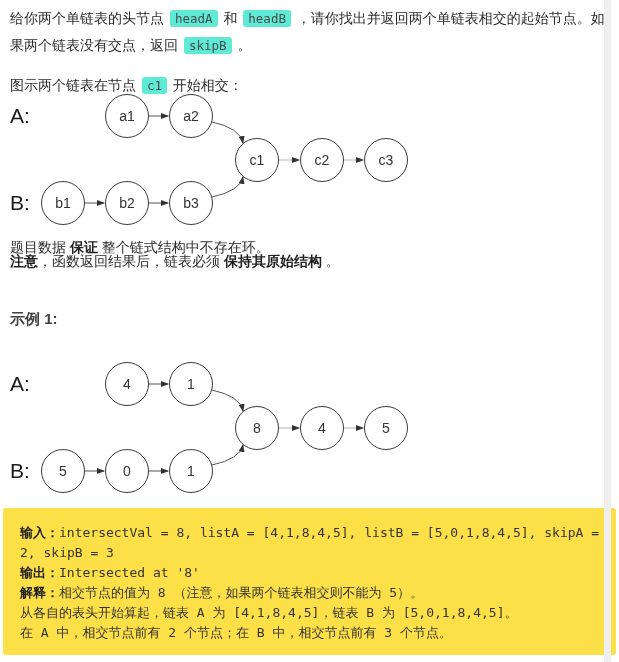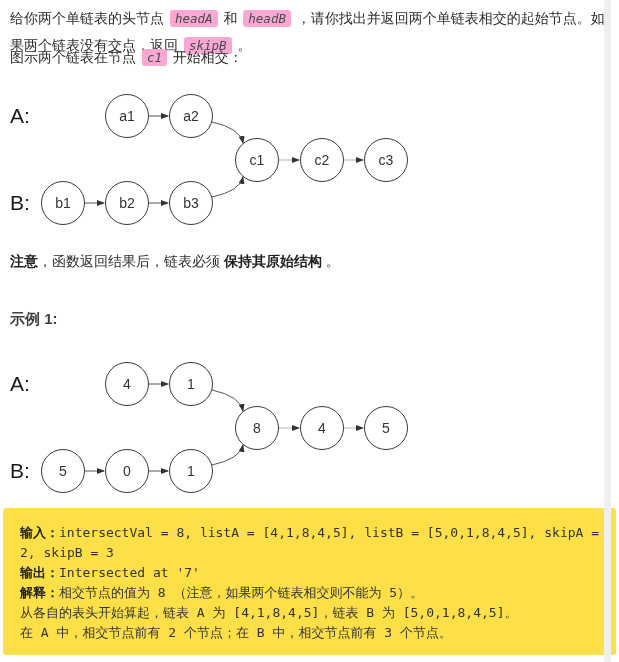--- a/index.html
+++ b/index.html
@@ -5,22 +5,22 @@
   * { margin:0; padding:0; box-sizing:border-box; }
   html,body { background:#ffffff; }
   body { font-family:"Liberation Sans","DejaVu Sans",sans-serif; color:#262626; }
   .page { position:relative; width:619px; height:662px; background:#fff; overflow:hidden; }
 
   .para { position:absolute; left:10px; width:600px; font-size:14px; line-height:27px; color:#2b2b2b; }
   .para b { color:#1f1f1f; }
 
   code.inline {
     font-family:"DejaVu Sans Mono","Liberation Mono",monospace;
-    font-size:12.5px; background:#f9a8d4; color:#4a4a4a;
-    padding:1px 5px; border-radius:3px; margin:0 2px;font-style:italic;
+    font-size:12.5px; background:#5eead4; color:#4a4a4a;
+    padding:1px 5px; border-radius:3px; margin:0 2px;
   }
 
   .example-heading { position:absolute; left:10px; top:310px; font-size:15px; font-weight:700; color:#404040; }
 
   .diagram { position:absolute; left:0; }
   .diagram text.node-label { font-size:14px; fill:#333; }
   .diagram text.list-label { font-size:21px; fill:#1a1a1a; }
 
   .code-block {
     position:absolute; left:3px; top:508px; width:613px; height:147px;
@@ -44,21 +44,21 @@
   <svg width="0" height="0" style="position:absolute">
     <defs>
       <marker id="arrow" markerWidth="8" markerHeight="6" refX="7" refY="3" orient="auto" markerUnits="userSpaceOnUse">
         <path d="M0,0 L8,3 L0,6 z" fill="#333"></path>
       </marker>
     </defs>
   </svg>
 
   <p class="para" style="top:5px"><span>给你两个单链表的头节点 </span><code class="inline">headA</code><span> 和 </span><code class="inline">headB</code><span> ，请你找出并返回两个单链表相交的起始节点。如果两个链表没有交点，返回 </span><code class="inline">skipB</code><span> 。</span></p>
 
-  <p class="para" style="top:44px"><span>图示两个链表在节点 </span><code class="inline">c1</code><span> 开始相交：</span></p>
+  <p class="para" style="top:72px"><span>图示两个链表在节点 </span><code class="inline">c1</code><span> 开始相交：</span></p>
 
   <svg class="diagram" style="top:88px" width="440" height="148" viewBox="0 0 440 148">
     <text class="list-label" x="10" y="35">A:</text>
     <text class="list-label" x="10" y="122">B:</text>
 
     <circle cx="127" cy="28" r="21.5" fill="#fff" stroke="#3b3b3b" stroke-width="1"></circle>
     <circle cx="191" cy="28" r="21.5" fill="#fff" stroke="#3b3b3b" stroke-width="1"></circle>
     <line x1="149" y1="28" x2="168" y2="28" stroke="#555" stroke-width="1" marker-end="url(#arrow)"></line>
 
     <circle cx="257" cy="72" r="21.5" fill="#fff" stroke="#3b3b3b" stroke-width="1"></circle>
@@ -79,20 +79,21 @@
     <text class="node-label" x="127" y="33" text-anchor="middle">a1</text>
     <text class="node-label" x="191" y="33" text-anchor="middle">a2</text>
     <text class="node-label" x="257" y="77" text-anchor="middle">c1</text>
     <text class="node-label" x="322" y="77" text-anchor="middle">c2</text>
     <text class="node-label" x="386" y="77" text-anchor="middle">c3</text>
     <text class="node-label" x="63" y="120" text-anchor="middle">b1</text>
     <text class="node-label" x="127" y="120" text-anchor="middle">b2</text>
     <text class="node-label" x="191" y="120" text-anchor="middle">b3</text>
   </svg>
 
+  <p class="para" style="top:234px"><span>题目数据 </span><b>保证</b><span> 整个链式结构中不存在环。</span></p>
 
   <p class="para" style="top:248px"><b>注意</b><span>，函数返回结果后，链表必须 </span><b>保持其原始结构 </b><span>。</span></p>
 
   <div class="example-heading">示例 1:</div>
 
   <svg class="diagram" style="top:356px" width="440" height="148" viewBox="0 0 440 148">
     <text class="list-label" x="10" y="35">A:</text>
     <text class="list-label" x="10" y="122">B:</text>
 
     <circle cx="127" cy="28" r="21.5" fill="#fff" stroke="#3b3b3b" stroke-width="1"></circle>
@@ -117,18 +118,18 @@
     <text class="node-label" x="127" y="33" text-anchor="middle">4</text>
     <text class="node-label" x="191" y="33" text-anchor="middle">1</text>
     <text class="node-label" x="257" y="77" text-anchor="middle">8</text>
     <text class="node-label" x="322" y="77" text-anchor="middle">4</text>
     <text class="node-label" x="386" y="77" text-anchor="middle">5</text>
     <text class="node-label" x="63" y="120" text-anchor="middle">5</text>
     <text class="node-label" x="127" y="120" text-anchor="middle">0</text>
     <text class="node-label" x="191" y="120" text-anchor="middle">1</text>
   </svg>
 
-  <div class="code-block"><div><b>输入：</b><span>intersectVal = 8, listA = [4,1,8,4,5], listB = [5,0,1,8,4,5], skipA = 2, skipB = 3</span></div><div><b>输出：</b><span>Intersected at '7'</span></div><div><b>解释：</b><span>相交节点的值为 8 （注意，如果两个链表相交则不能为 5）。</span></div><div>从各自的表头开始算起，链表 A 为 [4,1,8,4,5]，链表 B 为 [5,0,1,8,4,5]。</div><div>在 A 中，相交节点前有 2 个节点；在 B 中，相交节点前有 3 个节点。</div></div>
+  <div class="code-block"><div><b>输入：</b><span>intersectVal = 8, listA = [4,1,8,4,5], listB = [5,0,1,8,4,5], skipA = 2, skipB = 3</span></div><div><b>输出：</b><span>Intersected at '8'</span></div><div><b>解释：</b><span>相交节点的值为 8 （注意，如果两个链表相交则不能为 5）。</span></div><div>从各自的表头开始算起，链表 A 为 [4,1,8,4,5]，链表 B 为 [5,0,1,8,4,5]。</div><div>在 A 中，相交节点前有 2 个节点；在 B 中，相交节点前有 3 个节点。</div></div>
 
 
   <div class="scrollbar-track"></div>
 
 </div>
 
 </body></html>

